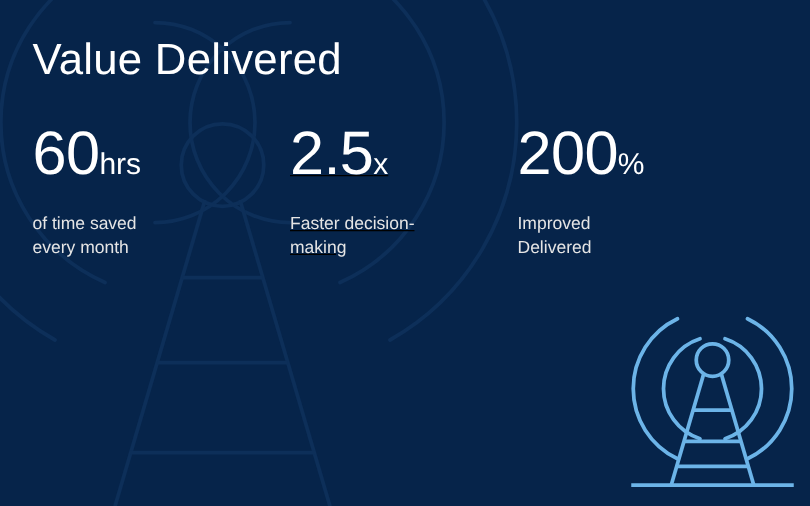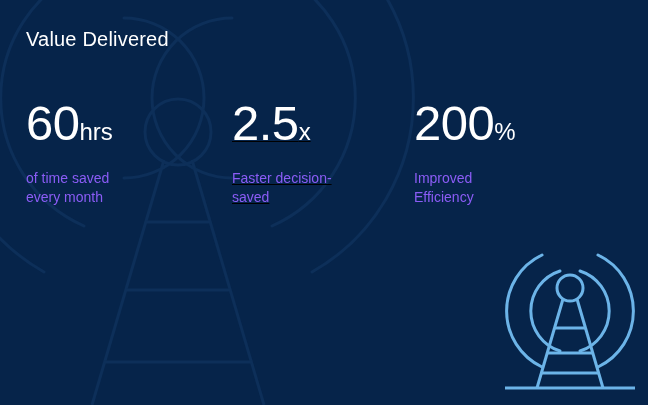--- a/index.html
+++ b/index.html
@@ -25,21 +25,21 @@
     width: 648px;
     height: 405px;
     pointer-events: none;
   }
 
   
   .title {
     position: absolute;
     left: 26px;
     top: 28px;
-    font-size: 20px;
+    font-size: 35px;
     font-weight: 300;
     letter-spacing: 0.2px;
     color: #ffffff;
     white-space: nowrap;
   }
 
   
   .stats {
     position: absolute;
     left: 0;
@@ -72,21 +72,21 @@
     font-size: 24px;
     font-weight: 300;
     letter-spacing: 0px;
   }
   .stat-desc {
     display: block;
     margin-top: 21px;
     font-size: 14px;
     line-height: 19px;
     font-weight: 400;
-    color: #8b5cf6;
+    color: #e5e5e5;
     white-space: pre-line;
   }
 
   
   .tower-icon {
     position: absolute;
     left: 495px;
     top: 233px;
     width: 150px;
     height: 165px;
@@ -126,27 +126,27 @@
 
     <div class="stat stat-0">
       <span class="stat-value"><span class="stat-number">60</span><span class="stat-unit">hrs</span></span>
       <span class="stat-desc">of time saved
 every month</span>
     </div>
 
     <div class="stat stat-1">
       <span class="stat-value"><span class="stat-number">2.5</span><span class="stat-unit">x</span></span>
       <span class="stat-desc">Faster decision-
-saved</span>
+making</span>
     </div>
 
     <div class="stat stat-2">
       <span class="stat-value"><span class="stat-number">200</span><span class="stat-unit">%</span></span>
       <span class="stat-desc">Improved
-Efficiency</span>
+Delivered</span>
     </div>
 
   </div>
 
   <svg class="tower-icon" viewBox="0 0 150 165">
     <g fill="none" stroke="#6cb4e8" stroke-width="3" stroke-linecap="round">
 
       <path d="M 47 22 A 62 62 0 0 0 47 134"></path>
       <path d="M 65 38 A 42 42 0 0 0 65 118"></path>
 

